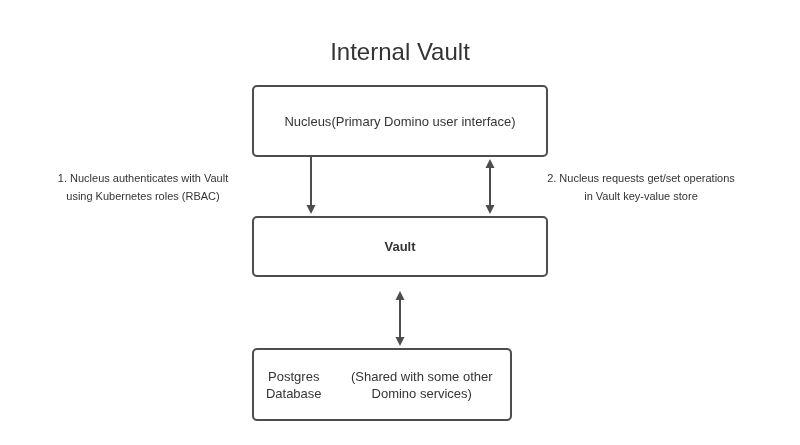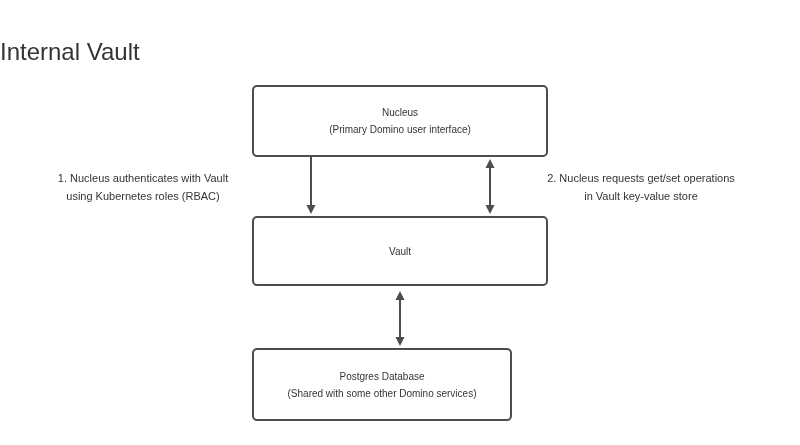--- a/index.html
+++ b/index.html
@@ -18,20 +18,21 @@
     width: 800px;
     height: 445px;
     background: var(--background);
     overflow: hidden;
   }
   .title {
     position: absolute;
     left: 0;
     top: 38px;
     width: 100%;
+    text-align: center;
     font-size: 24px;
     font-weight: 400;
     color: var(--text);
   }
   .edges {
     position: absolute;
     left: 0;
     top: 0;
   }
   .edge {
@@ -41,30 +42,30 @@
   .arrowhead {
     fill: var(--stroke);
     stroke: none;
   }
   .node {
     position: absolute;
     border: 2px solid var(--stroke);
     border-radius: 5px;
     background: var(--background);
     display: flex;
-    flex-direction: column;
+    flex-direction: row;
     align-items: center;
     justify-content: center;
     text-align: center;
-    font-size: 10px;
+    font-size: 13px;
     line-height: 17px;
     color: var(--text);
   }
   .node-nucleus  { left: 252px; top: 85px;  width: 296px; height: 72px; }
-  .node-vault    { left: 252px; top: 216px; width: 296px; height: 70px; }
+  .node-vault    { left: 252px; top: 216px; width: 296px; height: 61px; font-weight: bold; }
   .node-postgres { left: 252px; top: 348px; width: 260px; height: 73px; }
   .annotation {
     position: absolute;
     text-align: center;
     font-size: 11px;
     line-height: 17.5px;
     color: var(--text);
   }
   .ann-auth    { left: 18px;  top: 170px; width: 250px; }
   .ann-ops     { left: 516px; top: 170px; width: 250px; }

